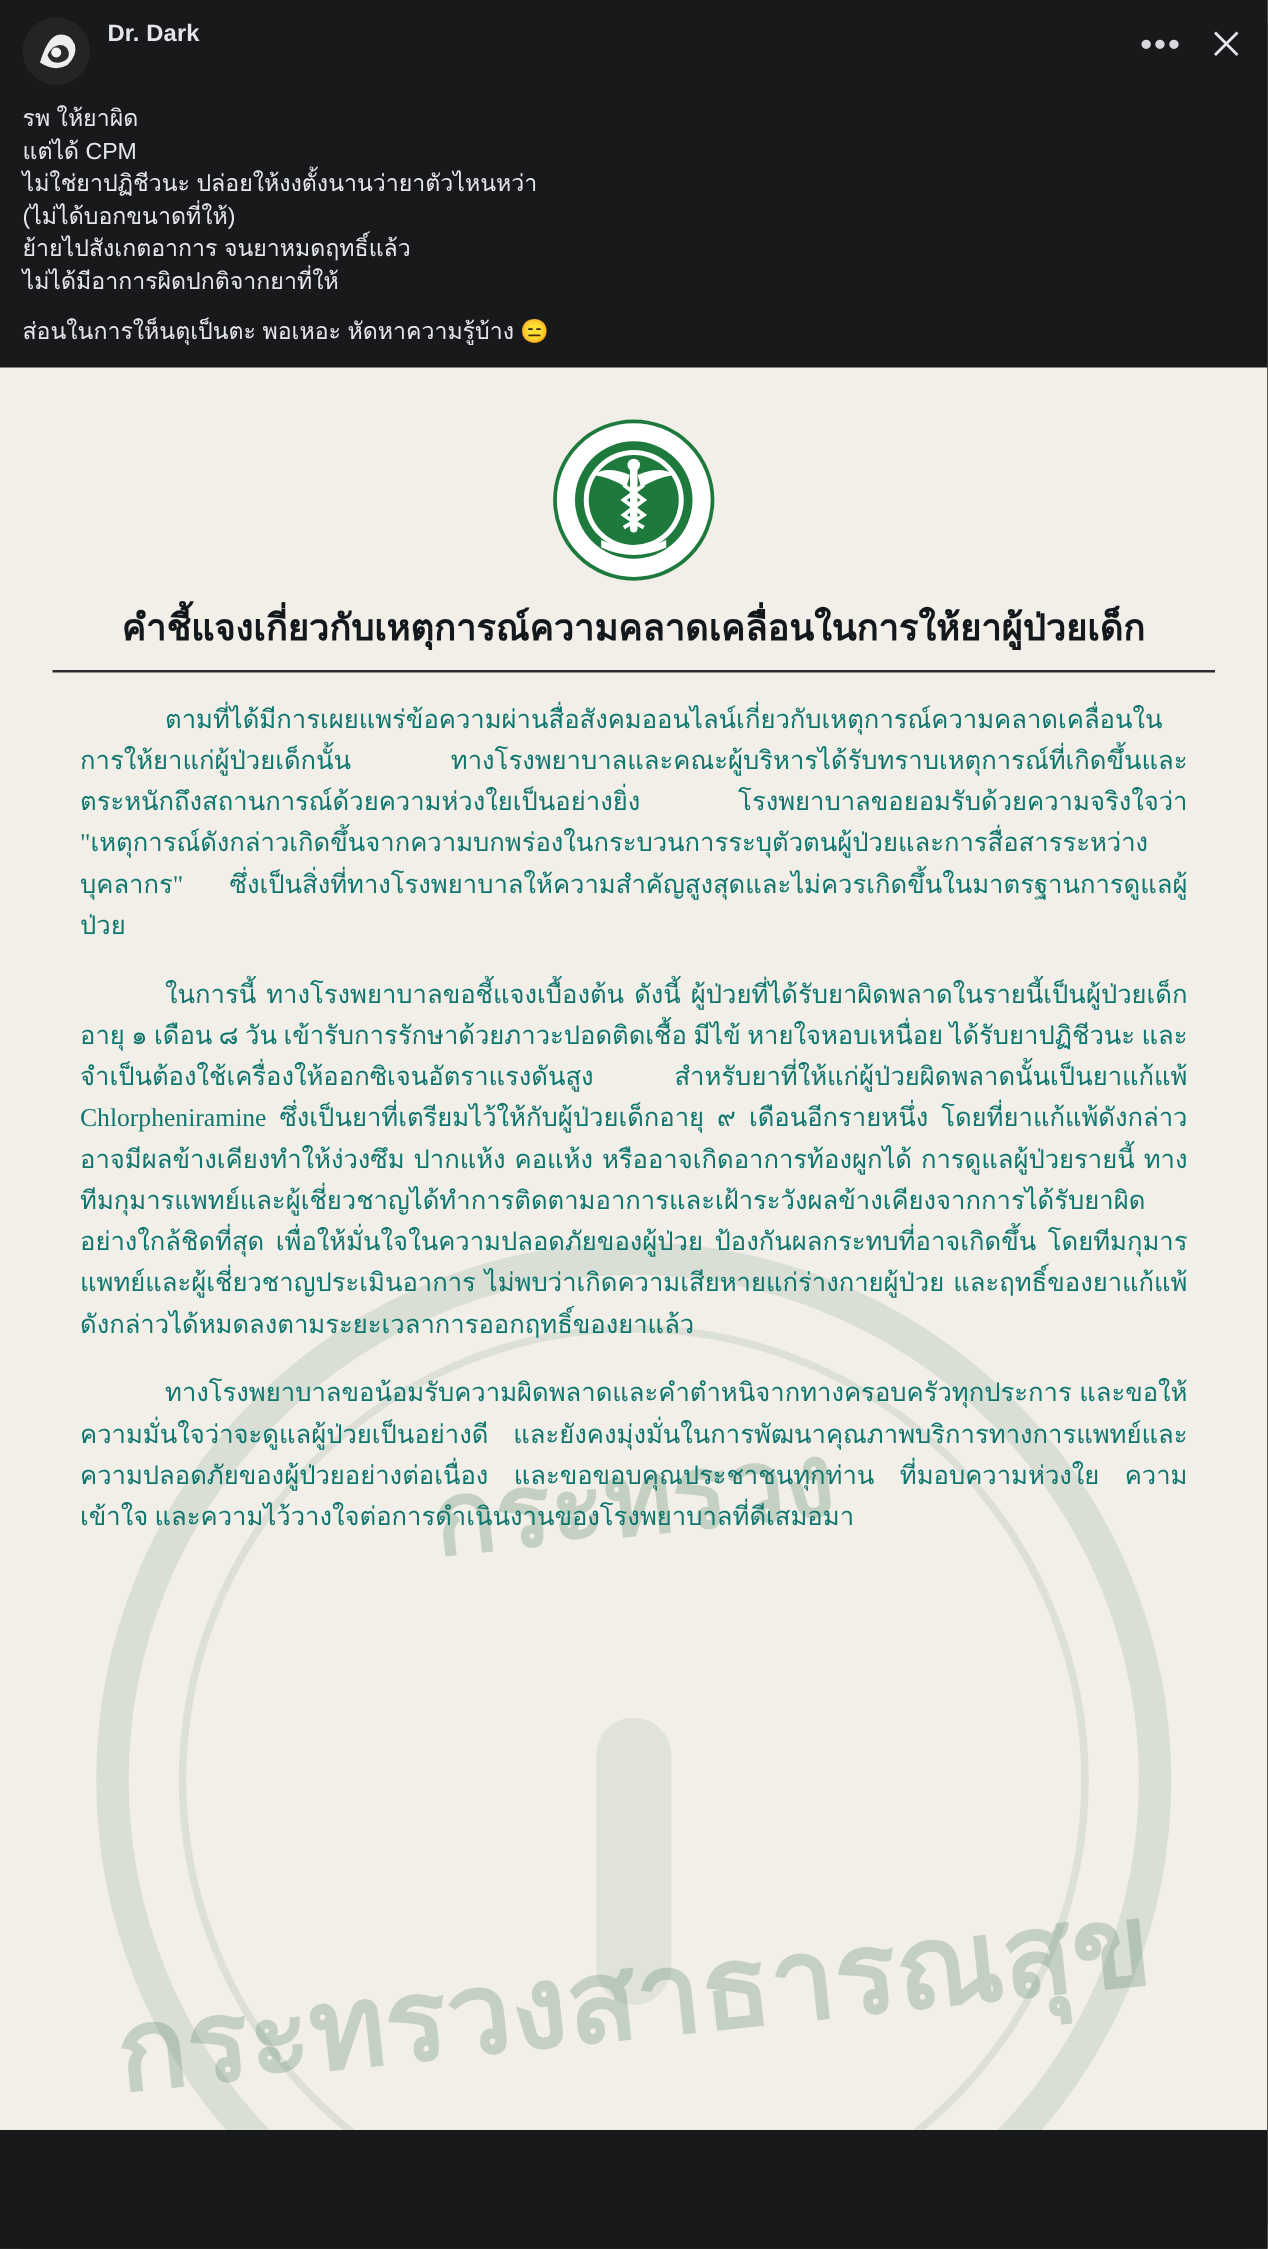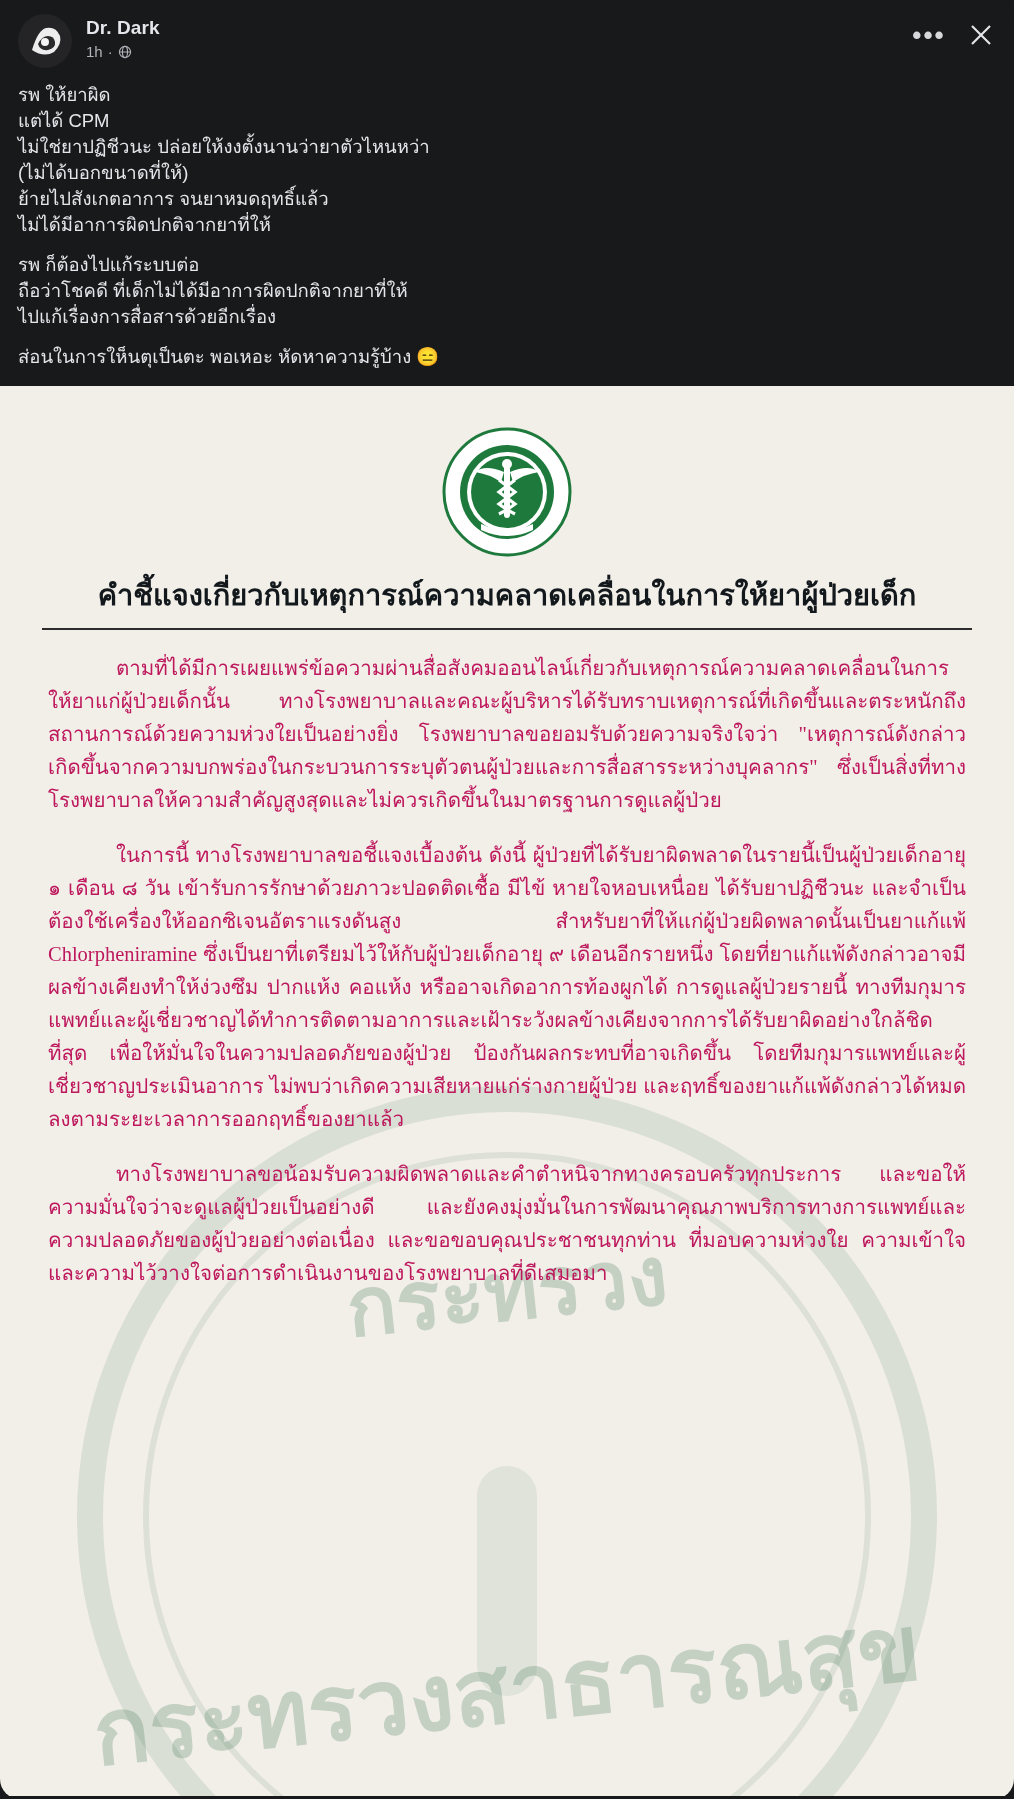--- a/index.html
+++ b/index.html
@@ -195,22 +195,22 @@
   .doc-rule {
     position: relative;
     z-index: 2;
     height: 2px;
     background: #2c2c2c;
     margin: 0 42px 22px 42px;
   }
   .doc-content {
     position: relative;
     z-index: 2;
-    padding: 0 48px;
-    color: #be185d;
+    padding: 0 64px;
+    color: #0f766e;
     font-family: "Liberation Serif", serif;
     font-size: 20.5px;
     line-height: 33px;
     text-align: justify;
   }
   .doc-para {
     margin: 0 0 22px 0;
     text-indent: 68px;
   }
   .doc-date {
@@ -237,31 +237,20 @@
         <rect x="0" y="0" width="54" height="54" fill="#1c1c1e"></rect>
         <circle cx="27" cy="27" r="27" fill="#242426"></circle>
         <path d="M14 36 Q20 16 28 14 Q38 12 42 22 Q44 30 36 38 Q26 44 14 36 Z" fill="#ededed"></path>
         <path d="M20 30 Q24 22 30 22 Q36 22 37 28 Q38 34 30 36 Q22 37 20 30 Z" fill="#2a2a2c"></path>
         <circle cx="27" cy="28" r="4" fill="#f4f4f4"></circle>
       </svg>
     </div>
 
     <div class="header-text">
       <div class="author-name">Dr. Dark</div>
-      <div class="meta-row">
-        <span class="meta-time">1h</span>
-        <span class="meta-dot">·</span>
-        <span class="globe-icon">
-          <svg width="14" height="14" viewBox="0 0 16 16" fill="none" stroke="#b0b3b8" stroke-width="1.3">
-            <circle cx="8" cy="8" r="6.4"></circle>
-            <ellipse cx="8" cy="8" rx="2.9" ry="6.4"></ellipse>
-            <line x1="1.7" y1="8" x2="14.3" y2="8"></line>
-          </svg>
-        </span>
-      </div>
     </div>
 
     <div class="header-actions">
       <button class="icon-btn">
         <span class="dots-icon">•••</span>
       </button>
       <button class="icon-btn">
         <svg width="26" height="26" viewBox="0 0 26 26">
           <line x1="4" y1="4" x2="22" y2="22" stroke="#e4e6eb" stroke-width="2.2"></line>
           <line x1="22" y1="4" x2="4" y2="22" stroke="#e4e6eb" stroke-width="2.2"></line>
@@ -270,23 +259,20 @@
     </div>
   </div>
 
   <div class="post-body">
     <p class="post-para">รพ ให้ยาผิด
 แต่ได้ CPM
 ไม่ใช่ยาปฏิชีวนะ ปล่อยให้งงตั้งนานว่ายาตัวไหนหว่า
 (ไม่ได้บอกขนาดที่ให้)
 ย้ายไปสังเกตอาการ จนยาหมดฤทธิ์แล้ว
 ไม่ได้มีอาการผิดปกติจากยาที่ให้</p>
-    <p class="post-para">รพ ก็ต้องไปแก้ระบบต่อ
-ถือว่าโชคดี ที่เด็กไม่ได้มีอาการผิดปกติจากยาที่ให้
-ไปแก้เรื่องการสื่อสารด้วยอีกเรื่อง</p>
     <p class="post-para">ส่อนในการให็นตุเป็นตะ พอเหอะ หัดหาความรู้บ้าง 😑</p>
   </div>
 
   <div class="doc-wrap">
 
     <div class="watermark"></div>
     <div class="wm-rod"></div>
     <div class="wm-text wm-top">กระทรวง</div>
     <div class="wm-text wm-bottom">กระทรวงสาธารณสุข</div>
 

